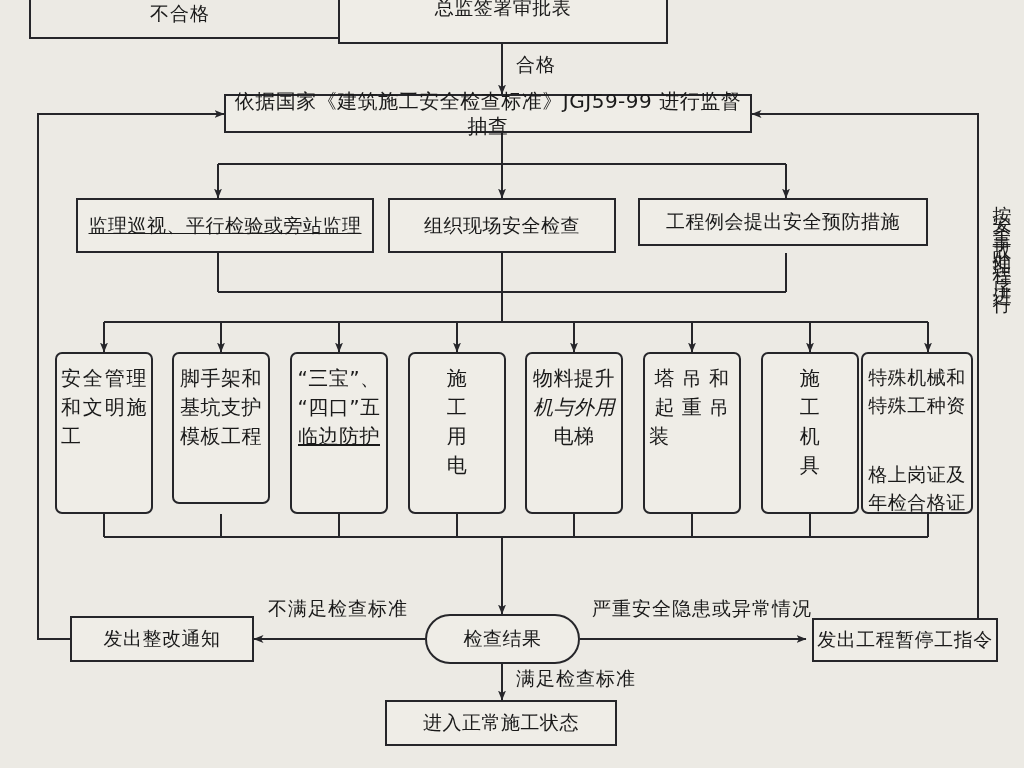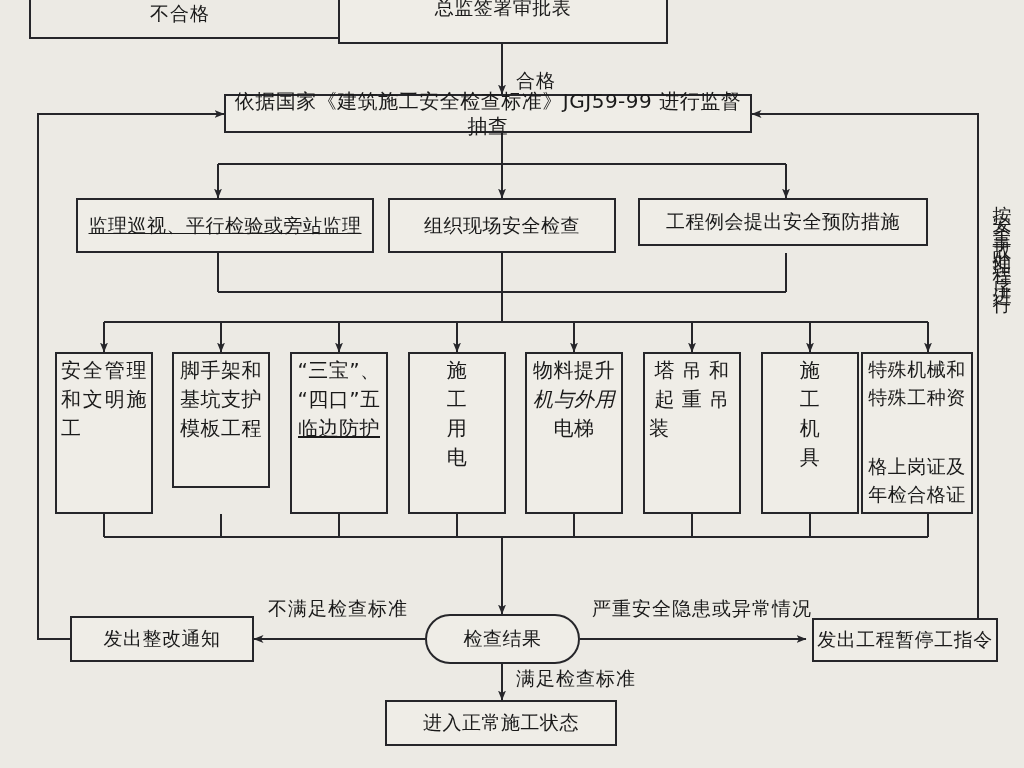--- a/index.html
+++ b/index.html
@@ -21,22 +21,23 @@
     box-sizing:border-box;
     display:flex;align-items:center;justify-content:center;
     text-align:center;
     line-height:1.25;
     letter-spacing:0.5px;
   }
   .box.h{ font-size:19px; }
   .box.v{
     font-size:20px;
     align-items:flex-start;
-    padding-top:2px;
+    padding-top:10px;
     line-height:1.45;
+    border-radius:7px;
   }
   .box.v .inner{width:100%;padding:0 4px;box-sizing:border-box;}
   .lbl{
     position:absolute;
     font-size:19px;
     white-space:nowrap;
     letter-spacing:1px;
     color:#1a1a1a;
   }
   .vlabel{
@@ -115,21 +116,21 @@
       <path d="M502,664 L502,700" marker-end="url(#ah)"></path>
     </g>
   </svg>
 
   <div class="box h" style="left:338px;top:-28px;width:330px;height:72px;">
     <span>总监签署审批表</span>
   </div>
 
   <div class="lbl" style="left:150px;top:1px;">不合格</div>
 
-  <div class="lbl" style="left:516px;top:68px;">合格</div>
+  <div class="lbl" style="left:516px;top:52px;">合格</div>
 
   <div class="box h" style="left:224px;top:94px;width:528px;height:39px;font-size:20px;">
     <span>依据国家《建筑施工安全检查标准》JGJ59-99 进行监督抽查</span>
   </div>
 
   <div class="box h" style="left:76px;top:198px;width:298px;height:55px;text-decoration:underline;">
     <span>监理巡视、平行检验或旁站监理</span>
   </div>
   <div class="box h" style="left:388px;top:198px;width:228px;height:55px;">
     <span>组织现场安全检查</span>
@@ -139,21 +140,21 @@
   </div>
 
   <div class="box v" style="left:55px;top:352px;width:98px;height:162px;">
     <span class="inner">
       <span class="justify-txt">安全管理</span>
       <span class="justify-txt">和文明施</span>
       <span style="display:block;text-align:left;">工</span>
     </span>
   </div>
 
-  <div class="box v" style="left:172px;top:352px;width:98px;height:136px;">
+  <div class="box v" style="left:172px;top:352px;width:98px;height:152px;">
     <span class="inner">
       <span style="display:block;">脚手架和</span>
       <span style="display:block;">基坑支护</span>
       <span style="display:block;">模板工程</span>
     </span>
   </div>
 
   <div class="box v" style="left:290px;top:352px;width:98px;height:162px;">
     <span class="inner">
       <span style="display:block;">“三宝”、</span>

